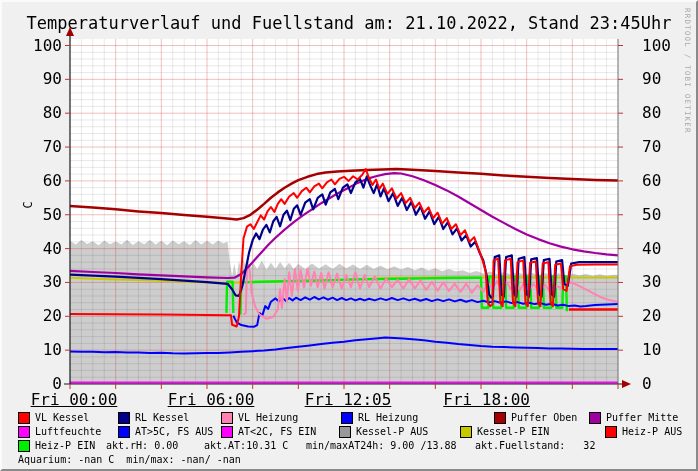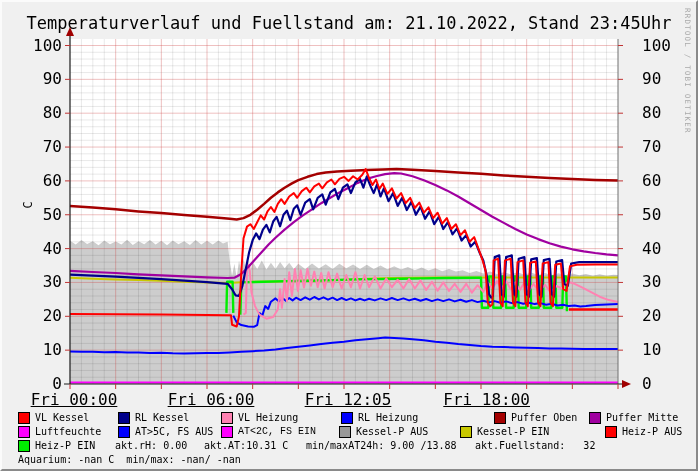--- a/index.html
+++ b/index.html
@@ -227,28 +227,28 @@
         <div class="leg-item" style="left: 16px;"><span class="sw" style="background: rgb(255, 0, 0);"></span><span>VL Kessel</span></div>
         <div class="leg-item" style="left: 116px;"><span class="sw" style="background: rgb(0, 0, 139);"></span><span>RL Kessel</span></div>
         <div class="leg-item" style="left: 219px;"><span class="sw" style="background: rgb(255, 130, 178);"></span><span>VL Heizung</span></div>
         <div class="leg-item" style="left: 339px;"><span class="sw" style="background: rgb(0, 0, 255);"></span><span>RL Heizung</span></div>
         <div class="leg-item" style="left: 470px; padding-left: 22px;"><span class="sw" style="background: rgb(164, 0, 0);"></span><span>Puffer Oben</span></div>
         <div class="leg-item" style="left: 587px;"><span class="sw" style="background: rgb(160, 0, 160);"></span><span>Puffer Mitte</span></div>
       </div>
       <div class="leg-row" style="top: 424px;">
         <div class="leg-item" style="left: 16px;"><span class="sw" style="background: rgb(255, 0, 255);"></span><span>Luftfeuchte</span></div>
         <div class="leg-item" style="left: 116px;"><span class="sw" style="background: rgb(0, 0, 255);"></span><span>AT&gt;5C, FS AUS</span></div>
-        <div class="leg-item" style="left: 219px; font-family: Liberation Mono, monospace;"><span class="sw" style="background: rgb(255, 0, 255);"></span><span>AT&lt;2C, FS EIN</span></div>
+        <div class="leg-item" style="left: 219px;"><span class="sw" style="background: rgb(255, 0, 255);"></span><span>AT&lt;2C, FS EIN</span></div>
         <div class="leg-item" style="left: 337px; justify-content: center;"><span class="sw" style="background: rgb(153, 153, 153);"></span><span>Kessel-P AUS</span></div>
         <div class="leg-item" style="left: 458px;"><span class="sw" style="background: rgb(200, 200, 0);"></span><span>Kessel-P EIN</span></div>
         <div class="leg-item" style="left: 579px; padding-left: 24px;"><span class="sw" style="background: rgb(255, 0, 0);"></span><span>Heiz-P AUS</span></div>
       </div>
       <div class="leg-row" style="top: 438px; text-decoration: underline;">
         <div class="leg-item" style="left: 16px;"><span class="sw" style="background: rgb(0, 238, 0);"></span><span>Heiz-P EIN</span></div>
-        <div class="leg-item" style="left: 113px;"><span>akt.rH: 0.00</span></div>
+        <div class="leg-item" style="left: 104px;"><span>akt.rH: 0.00</span></div>
         <div class="leg-item" style="left: 202px;"><span>akt.AT:10.31 C</span></div>
         <div class="leg-item" style="left: 304px;"><span>min/maxAT24h: 9.00 /13.88</span></div>
         <div class="leg-item" style="left: 473px;"><span>akt.Fuellstand:   32</span></div>
       </div>
       <div class="leg-row" style="top: 452px;">
         <div class="leg-item" style="left: 16px;"><span>Aquarium: -nan C  min/max: -nan/ -nan</span></div>
       </div>
     </div>
   <div class="watermark">RRDTOOL / TOBI OETIKER</div>
 </div>

